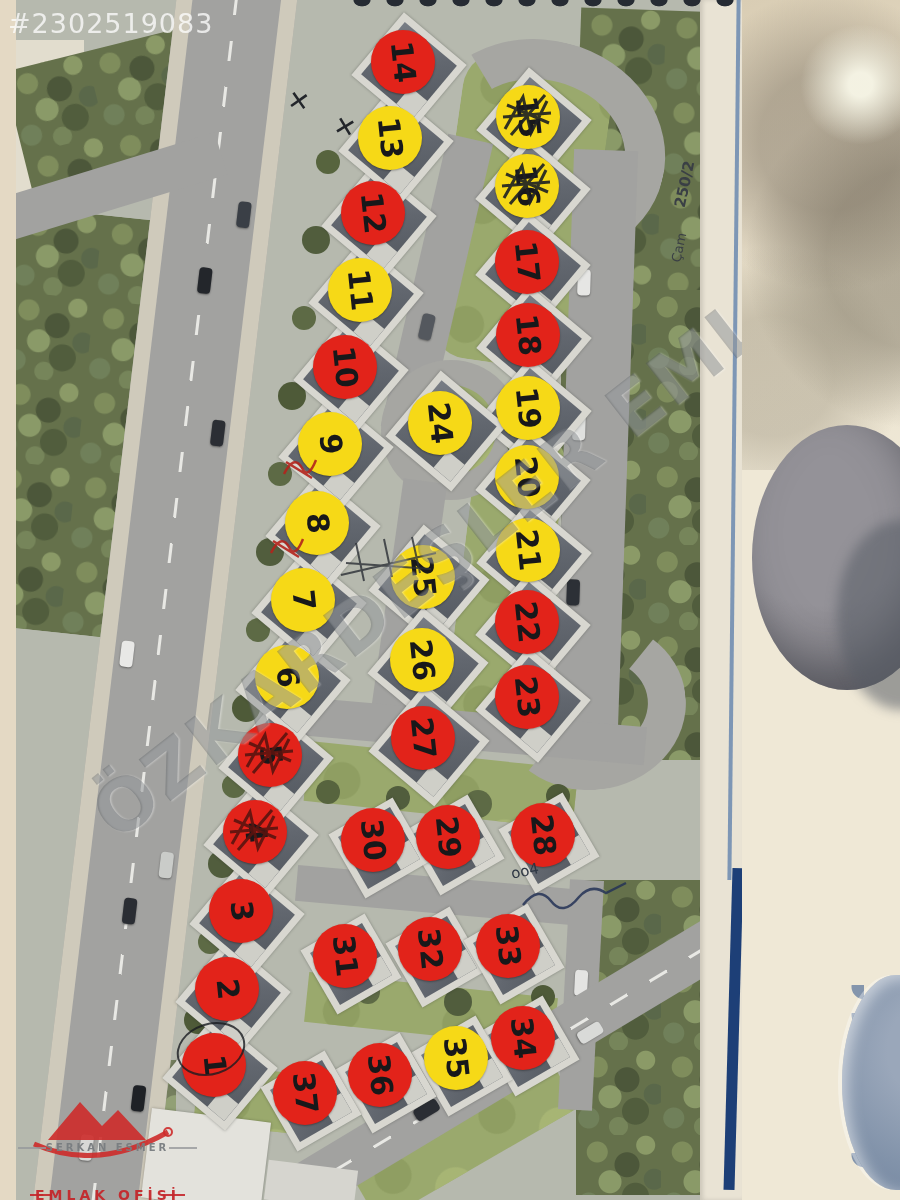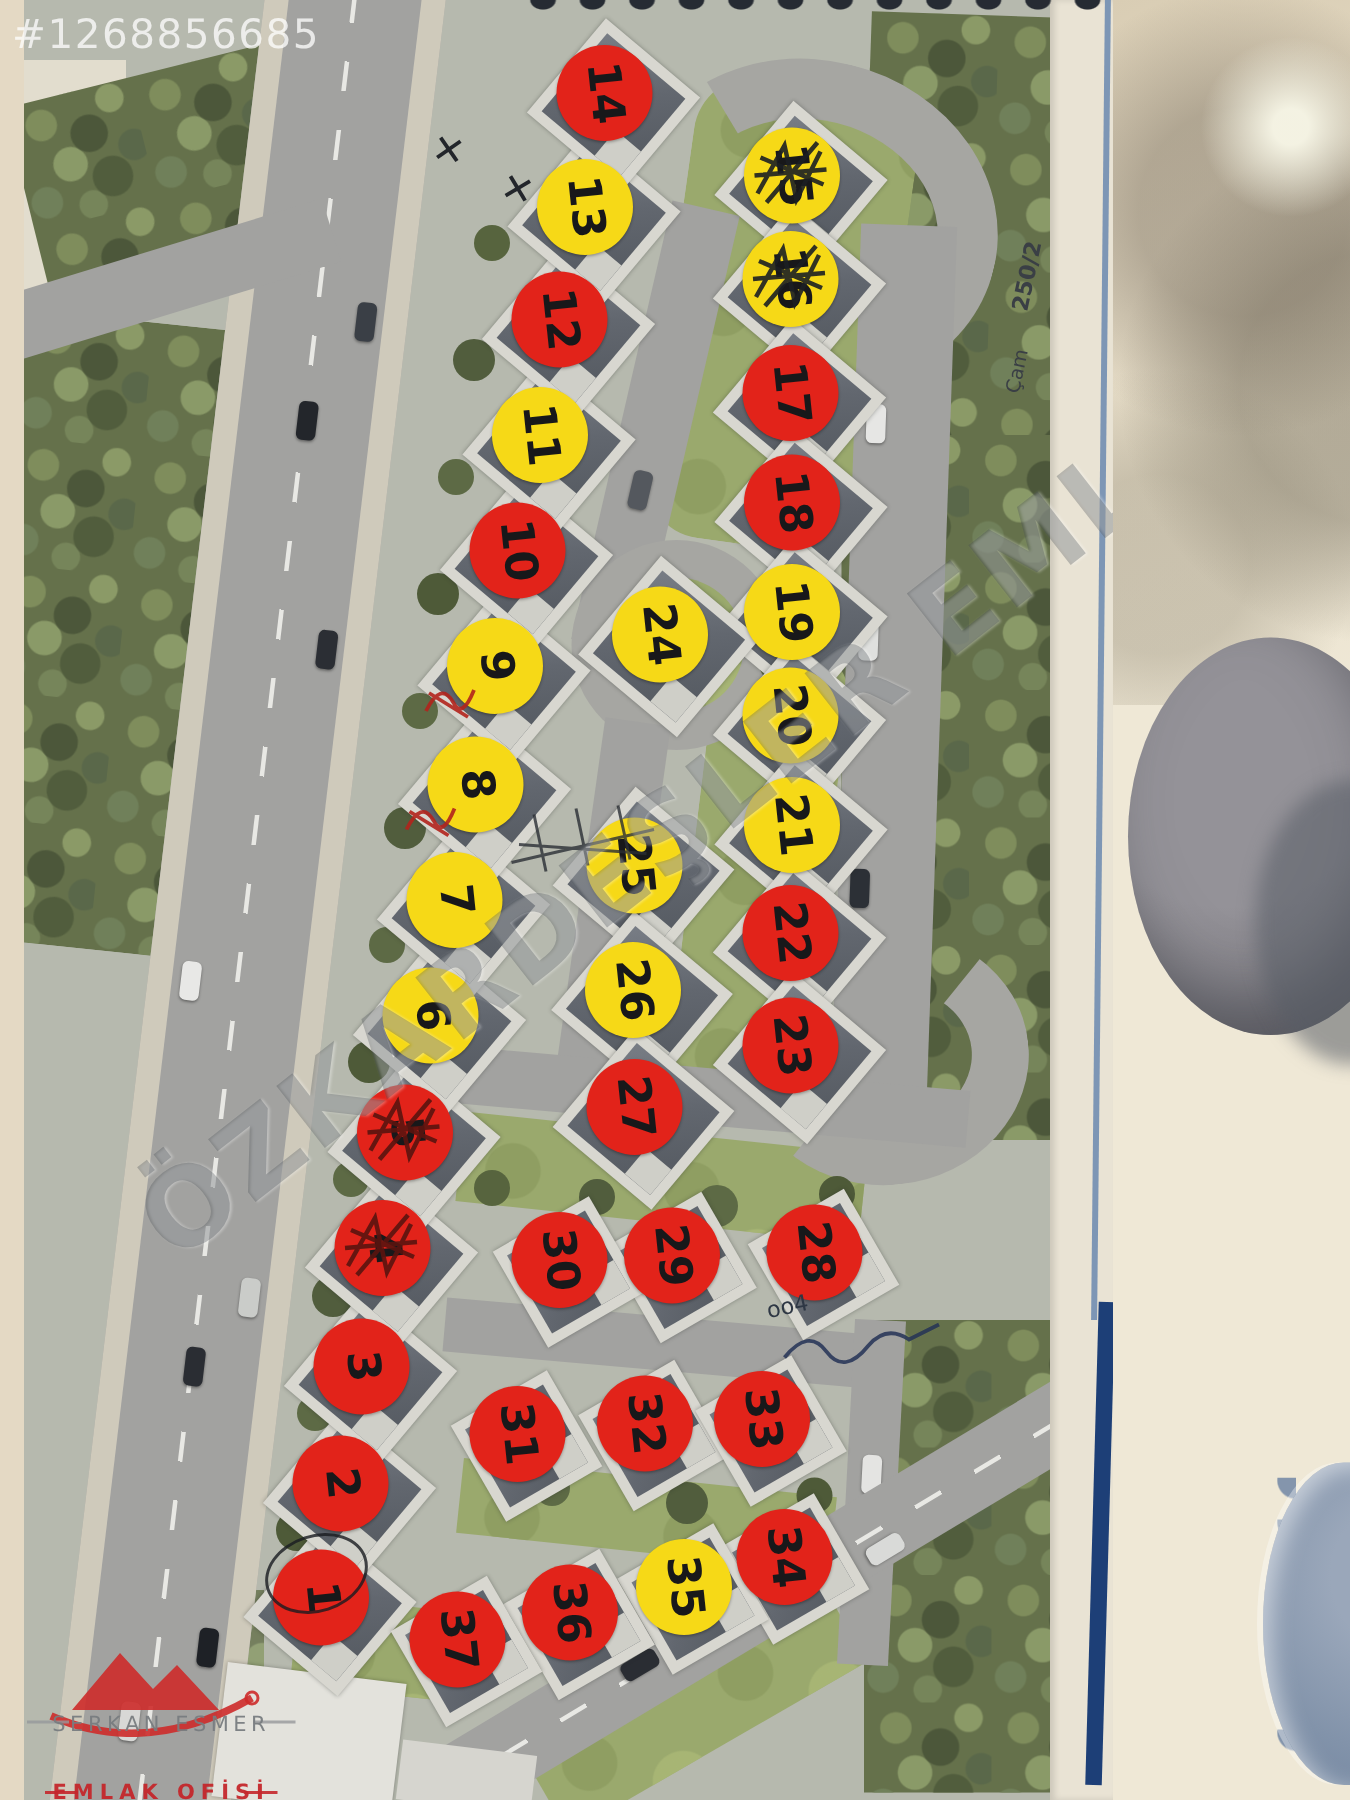--- a/index.html
+++ b/index.html
@@ -76,21 +76,21 @@
 
   
   .hand{color:#3a3f45;font-size:15px;z-index:8;font-family:"DejaVu Sans",sans-serif;}
   .watermark{left:60px;top:790px;transform:rotate(-38deg);transform-origin:0 0;
      font-size:72px;font-weight:bold;letter-spacing:3px;white-space:nowrap;
      color:rgba(62,68,76,.30);text-shadow:1px 1px 2px rgba(255,255,255,.35);z-index:9;}
   .listing-id{left:8px;top:8px;font-size:27px;color:rgba(255,255,255,.75);z-index:30;letter-spacing:1px;}
 
   
   .logo{left:0;top:1090px;width:215px;height:110px;z-index:30;text-align:center;}
-  .logo .l-top{left:0;top:52px;width:100%;font-size:14px;letter-spacing:3px;font-weight:normal;
+  .logo .l-top{left:0;top:52px;width:100%;font-size:10px;letter-spacing:3px;font-weight:bold;
      color:rgba(120,124,128,.95);}
   .logo .l-main{left:0;top:63px;width:100%;font-size:29px;font-weight:bold;letter-spacing:1px;
      color:rgba(128,131,135,.95);text-shadow:0 1px 1px rgba(255,255,255,.4);}
   .logo .l-sub{left:0;top:97px;width:100%;font-size:14px;font-weight:bold;letter-spacing:4px;
      color:rgba(196,39,43,.95);}
   .logo .l-line{height:2px;background:rgba(150,152,155,.8);top:57px;width:28px;}
   .logo .l-subline{height:2px;background:rgba(196,39,43,.9);top:104px;width:22px;}
 </style>
 </head>
 <body>
@@ -368,21 +368,21 @@
 
   <div class="table-strip-left"></div>
   <div class="table-right">
     <div class="table-gloss"></div>
     <div class="table-blob"></div>
     <div class="table-blob-dark"></div>
     <div class="scallop-edge"></div>
     <div class="scallop-object"></div>
   </div>
 
-  <div class="listing-id">#1268856685</div>
+  <div class="listing-id">#2302519083</div>
 
   <div class="logo">
     <svg style="left:28px;top:-2px;" width="160" height="70" viewBox="0 0 160 70">
       <path d="M20 52 L52 14 L74 38 L90 22 L118 52 Z" fill="rgba(205,43,42,.9)"></path>
       <path d="M6 56 Q70 84 140 44" stroke="rgba(205,43,42,.9)" stroke-width="5" fill="none"></path>
       <circle cx="140" cy="44" r="4" fill="none" stroke="rgba(205,43,42,.9)" stroke-width="2"></circle>
     </svg>
     <div class="l-line" style="left:18px;"></div>
     <div class="l-line" style="right:18px;"></div>
     <div class="l-top">SERKAN ESMER</div>

